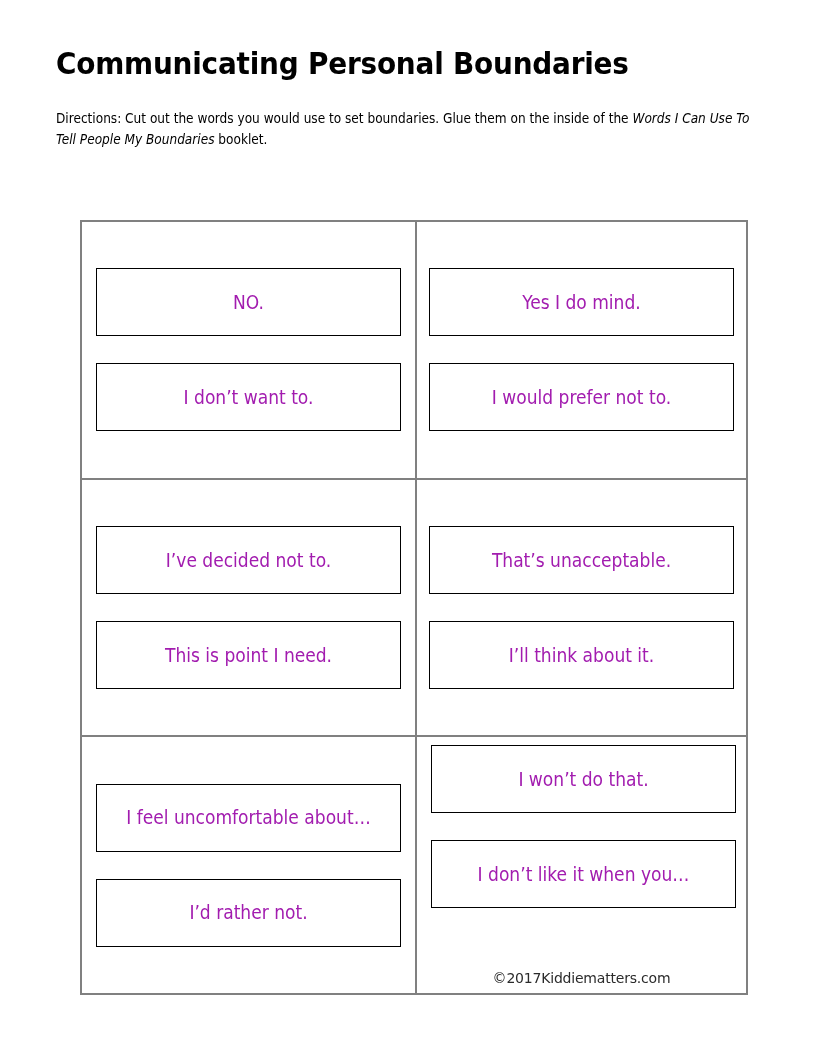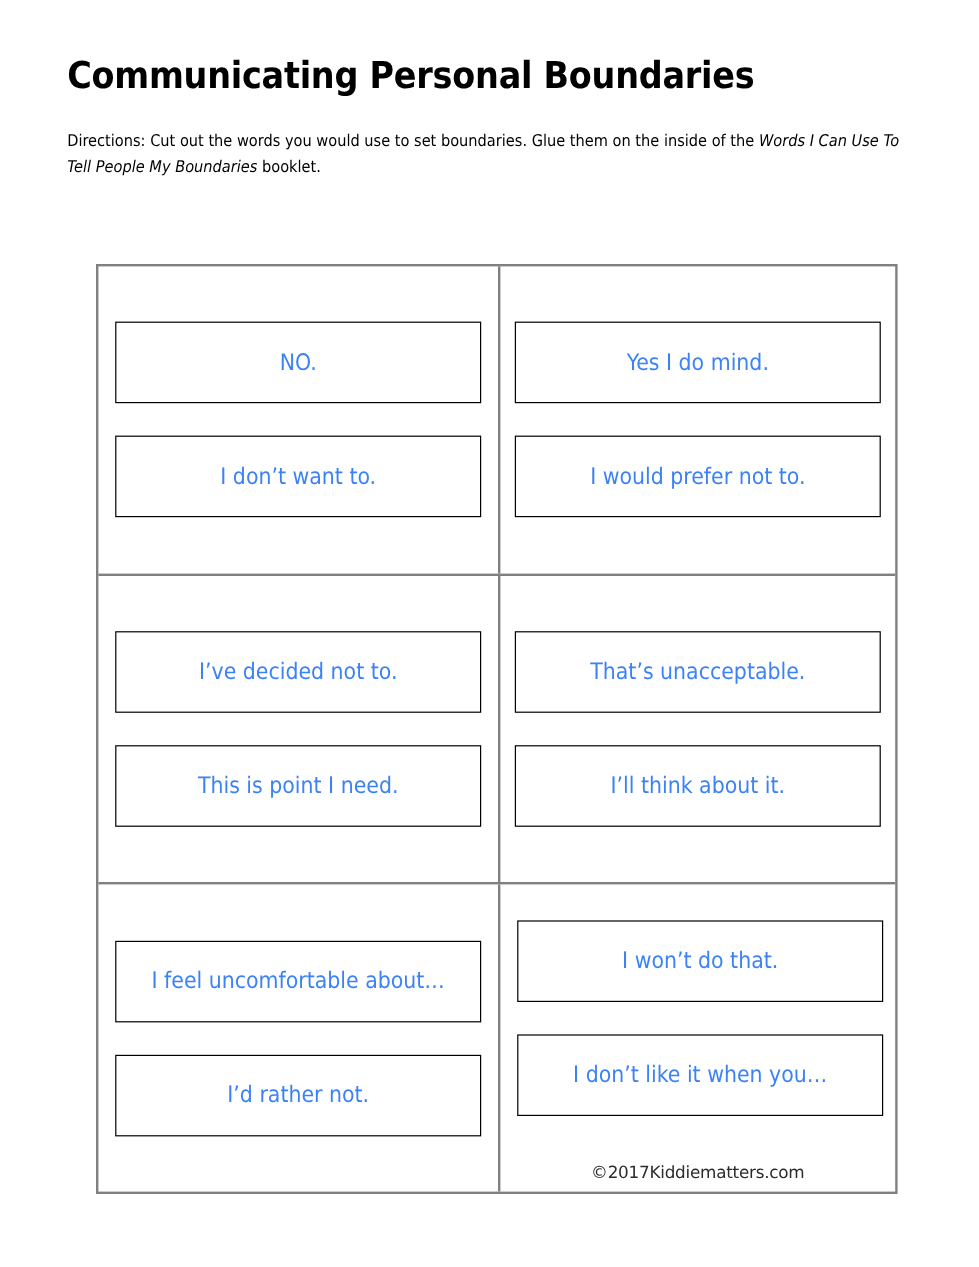--- a/index.html
+++ b/index.html
@@ -102,21 +102,21 @@
     box-sizing: border-box;
     border: 1.4px solid #000000;
     background: #ffffff;
     display: flex;
     align-items: center;
     justify-content: center;
     text-align: center;
     font-family: "DejaVu Sans Condensed", "Liberation Sans Narrow", "Liberation Sans", sans-serif;
     font-size: 19px;
     line-height: 27px;
-    color: #3b82f6;
+    color: #a21caf;
     padding: 4px 10px;
     height: 68px;
   }
   .card.two-line {
     height: 68px;
     line-height: 29px;
   }
 
   .card-gap {
     height: 27px;
@@ -126,21 +126,21 @@
   
   .cell-inner {
     display: flex;
     flex-direction: column;
     justify-content: center;
     height: 100%;
   }
 
   .row-4 .cell.col-right .cell-inner {
     justify-content: flex-start;
-    padding-top: 30px;
+    padding-top: 8px;
   }
 
   .copyright {
     position: absolute;
     left: 0;
     right: 0;
     bottom: 8px;
     text-align: center;
     font-family: "DejaVu Sans", sans-serif;
     font-size: 14px;

